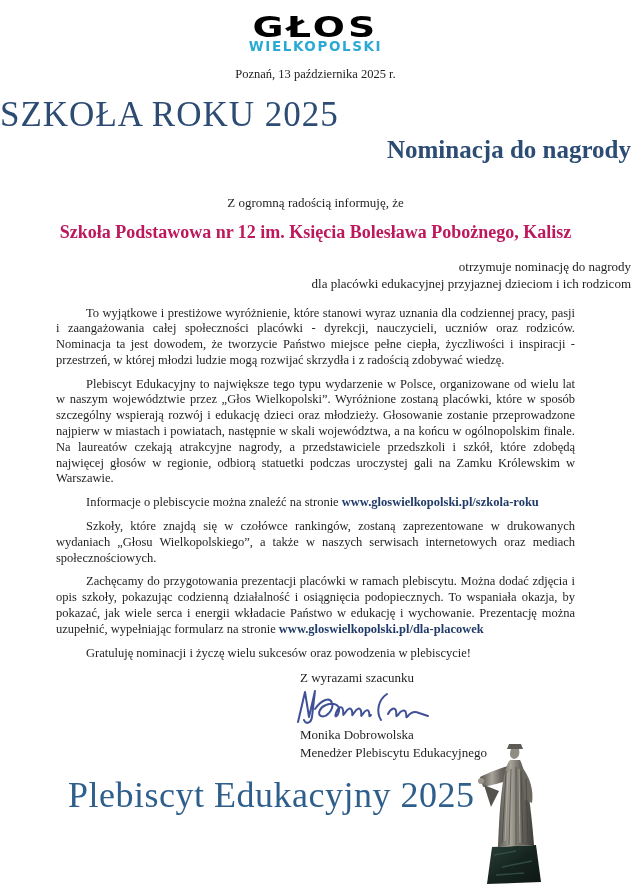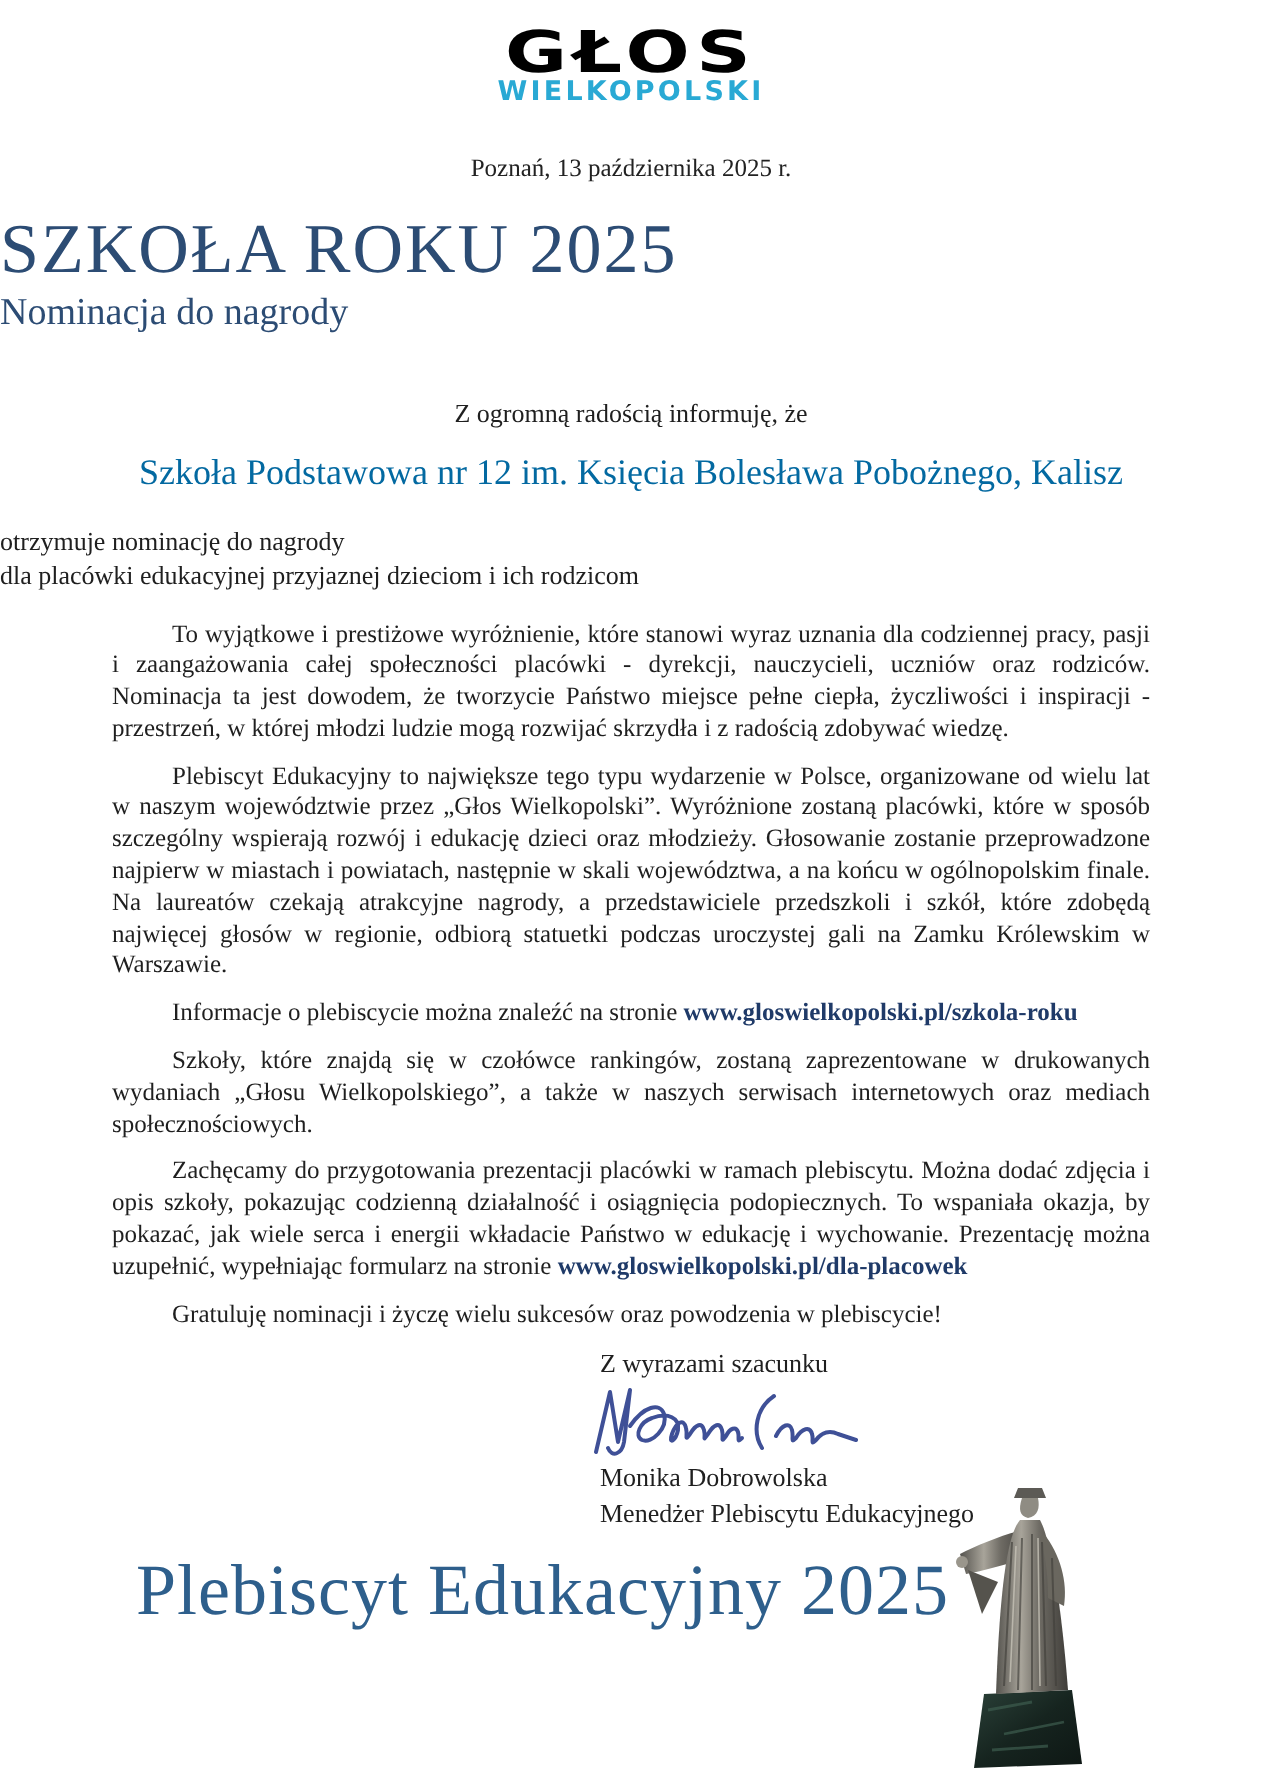--- a/index.html
+++ b/index.html
@@ -31,44 +31,44 @@
     font-family: "DejaVu Sans", sans-serif;
     font-weight: 800;
     font-size: 13.5px;
     letter-spacing: 1.6px;
     color: var(--accent_cyan, #29a9d4);
     margin-top: -5px;
   }
   .dateline {
     text-align: center;
     font-size: 12.5px;
-    margin-top: 23px;
+    margin-top: 13px;
     color: #222;
   }
 
   
   .title-main {
     font-weight: normal;
     font-size: 35px;
     letter-spacing: 1px;
     color: var(--title_blue, #2c4c74);
     margin-top: 13px;
   }
   .title-sub {
-    text-align: left;
-    font-weight: normal;
-    font-size: 19px;
+    text-align: right;
+    font-weight: bold;
+    font-size: 25px;
     color: var(--title_blue, #2c4c74);
     margin-top: 1px;
   }
 
   
   .intro   { text-align: center; font-size: 13px;  margin-top: 31px; }
-  .school  { text-align: center; font-size: 18px;  font-weight: normal; margin-top: 11px; color: #0369a1; }
-  .award   { text-align: left; font-size: 13px;  line-height: 17.5px; margin-top: 15px; }
+  .school  { text-align: center; font-size: 18px;  font-weight: bold; margin-top: 11px; color: #be185d; }
+  .award   { text-align: right; font-size: 13px;  line-height: 17.5px; margin-top: 15px; }
 
   
   .content { padding: 0 56px; }
   .para {
     text-align: justify;
     font-size: 12.5px;
     line-height: 15.8px;
     margin-top: 8px;
     text-indent: 30px;
   }

